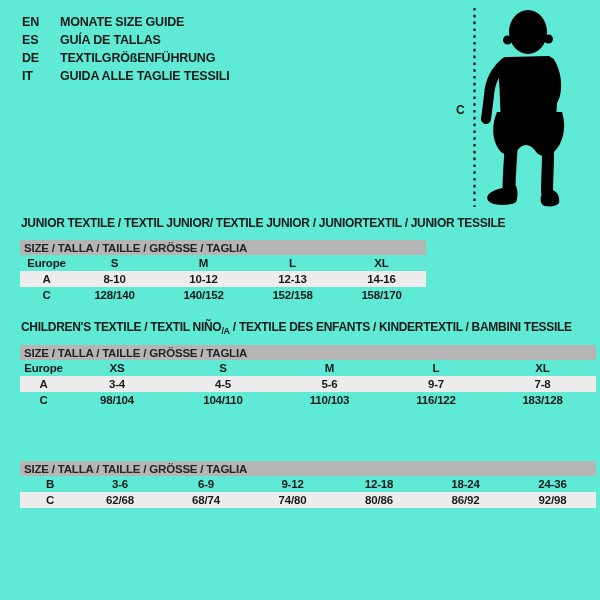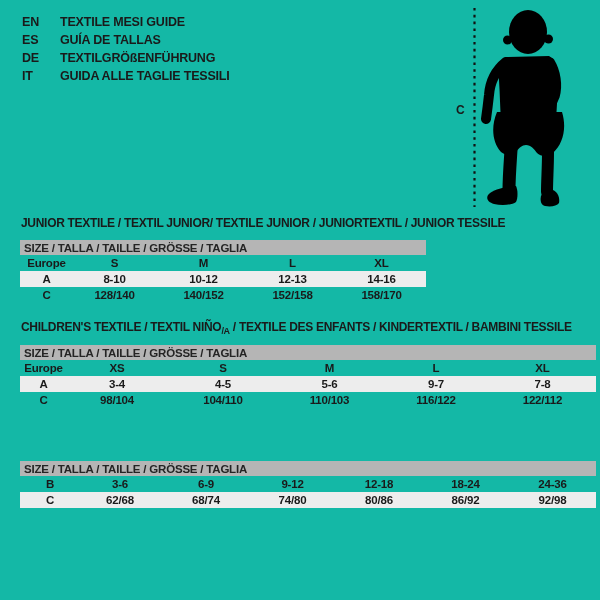--- a/index.html
+++ b/index.html
@@ -1,17 +1,17 @@
 <!DOCTYPE html>
 <html style="--bar: #b5b5b5; --alt: #ededed;"><head>
 <meta charset="utf-8">
 <style>
   html,body{margin:0;padding:0;background:#fff;}
   .canvas{
-    position:relative;width:600px;height:600px;background:#14b8a6;overflow:hidden;
+    position:relative;width:600px;height:600px;background:#5eead4;overflow:hidden;
     font-family:"Liberation Sans",sans-serif;color:#1a1a1a;
     -webkit-font-smoothing:antialiased;
   }
   
   .lang{position:absolute;left:22px;top:13px;}
   .lang-row{display:flex;height:18px;line-height:18px;}
   .lang-code{width:38px;font-size:12.5px;font-weight:700;letter-spacing:-.2px;}
   .lang-label{font-size:12.5px;font-weight:700;letter-spacing:-.2px;white-space:nowrap;}
   
   .figure{position:absolute;left:450px;top:0;width:150px;height:215px;}
@@ -36,21 +36,21 @@
   .note-line{font-size:11.5px;font-weight:700;letter-spacing:-.2px;line-height:17px;white-space:nowrap;}
 </style>
 </head>
 <body>
 
 <div class="canvas">
 
   <div class="lang">
     <div class="lang-row">
       <span class="lang-code">EN</span>
-      <span class="lang-label">TEXTILE MESI GUIDE</span>
+      <span class="lang-label">MONATE SIZE GUIDE</span>
     </div>
     <div class="lang-row">
       <span class="lang-code">ES</span>
       <span class="lang-label">GUÍA DE TALLAS</span>
     </div>
     <div class="lang-row">
       <span class="lang-code">DE</span>
       <span class="lang-label">TEXTILGRÖßENFÜHRUNG</span>
     </div>
     <div class="lang-row">
@@ -145,21 +145,21 @@
       <td>5-6</td>
       <td>9-7</td>
       <td>7-8</td>
     </tr>
     <tr>
       <td class="rowlabel">C</td>
       <td>98/104</td>
       <td>104/110</td>
       <td>110/103</td>
       <td>116/122</td>
-      <td>122/112</td>
+      <td>183/128</td>
     </tr>
   </tbody>
     </table>
 
   <table class="size" style="top:461px;width:576px">
     <colgroup>
         <col style="width:57px">
         <col style="width:86px">
         <col style="width:86px">
         <col style="width:87px">

